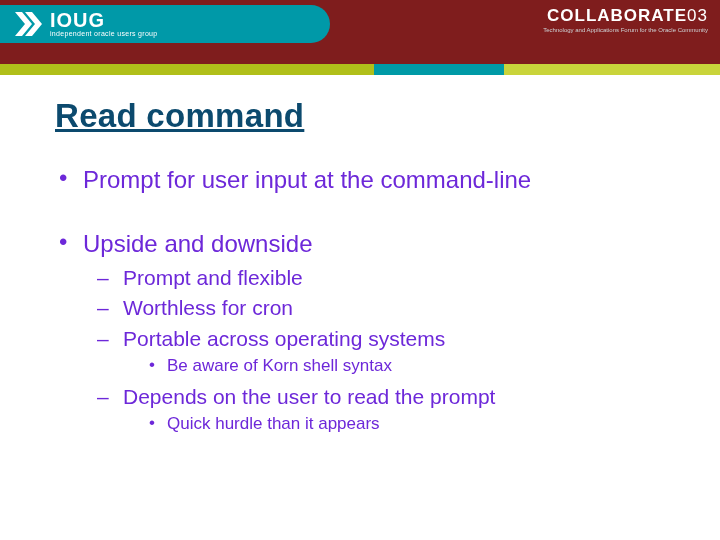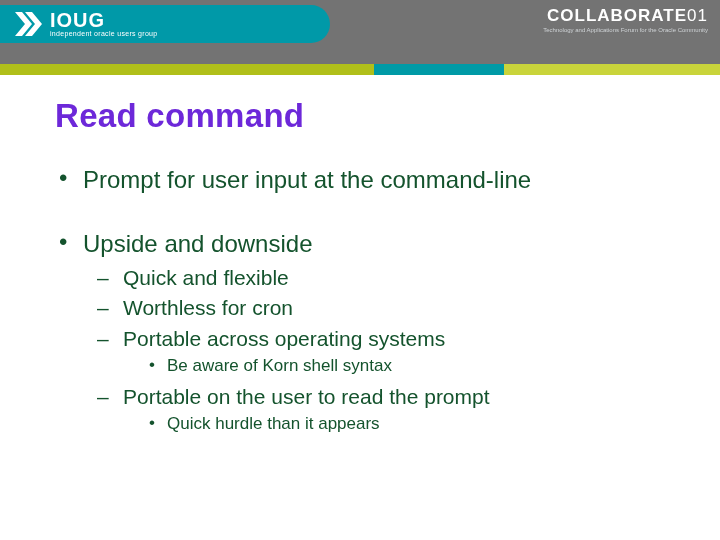--- a/index.html
+++ b/index.html
@@ -1,42 +1,42 @@
 <!DOCTYPE html>
 <html><head>
 <meta charset="utf-8">
 <style>
   * { margin: 0; padding: 0; box-sizing: border-box; }
   html, body { width: 720px; height: 540px; font-family: Arial, Helvetica, sans-serif; background: #fff; }
   .slide { width: 720px; height: 540px; display: flex; flex-direction: column; }
 
   
-  .hdr { position: relative; height: 64px; background: #737373; }
+  .hdr { position: relative; height: 64px; background: #7f1d1d; }
   .hdr .ribbon { position: absolute; left: 0; top: 5px; width: 330px; height: 38px; background: #0099a8; border-radius: 0 19px 19px 0; }
   .hdr .ribbon .logo-chev { position: absolute; left: 14px; top: 4px; width: 28px; height: 30px; }
   .hdr .ribbon .brand-txt { position: absolute; left: 50px; top: 4px; color: #fff; }
   .hdr .ribbon .brand-txt .bold { font-weight: 800; font-size: 20px; letter-spacing: 1px; }
   .hdr .ribbon .brand-txt .sub  { font-size: 7px; letter-spacing: 0.3px; margin-top: -2px; }
   .hdr .collab { position: absolute; right: 12px; top: 6px; color: #fff; text-align: right; }
   .hdr .collab .big { font-size: 17px; font-weight: 700; letter-spacing: 1px; }
   .hdr .collab .big .yr { font-weight: 400; }
   .hdr .collab .tag { font-size: 6px; color: #cfd3d6; margin-top: 1px; }
 
   
   .greenbar { height: 11px; display: flex; }
   .greenbar .a { flex: 0 0 52%; background: #b0bf1a; }
   .greenbar .b { flex: 0 0 18%; background: #009aa6; }
   .greenbar .c { flex: 1 1 auto; background: #c9d43b; }
 
   
   .content { padding: 22px 55px 0 55px; }
-  .title { font-family: "Arial Black", Arial, sans-serif; font-weight: 900; font-size: 33px; color: #6d28d9; margin-bottom: 30px; letter-spacing: 0.3px; }
+  .title { font-family: "Arial Black", Arial, sans-serif; font-weight: 900; font-size: 33px; color: #0c4a6e; margin-bottom: 30px; letter-spacing: 0.3px; text-decoration: underline; }
 
   ul { list-style: none; }
-  .lvl1 > li { position: relative; padding-left: 28px; font-size: 24px; color: #14532d; margin-bottom: 34px; line-height: 1.25; }
+  .lvl1 > li { position: relative; padding-left: 28px; font-size: 24px; color: #6d28d9; margin-bottom: 34px; line-height: 1.25; }
   .lvl1 > li::before { content: "•"; position: absolute; left: 4px; top: -2px; font-size: 24px; }
   .lvl1 > li.tight { margin-bottom: 18px; }
 
   .lvl2 { margin-top: 6px; }
   .lvl2 > li { position: relative; padding-left: 26px; font-size: 21px; margin: 2px 0 4px 14px; }
   .lvl2 > li::before { content: "–"; position: absolute; left: 0; top: 0; }
 
   .lvl3 { margin-top: 2px; }
   .lvl3 > li { position: relative; padding-left: 20px; font-size: 17px; margin: 3px 0 8px 24px; }
   .lvl3 > li::before { content: "•"; position: absolute; left: 2px; top: -1px; }
@@ -52,21 +52,21 @@
         <path d="M1 3 L8 3 L18 15 L8 27 L1 27 L11 15 Z" fill="#fff"></path>
         <path d="M11 3 L18 3 L28 15 L18 27 L11 27 L21 15 Z" fill="#fff"></path>
       </svg>
       <div class="brand-txt">
         <div class="bold">IOUG</div>
         <div class="sub">independent oracle users group</div>
       </div>
     </div>
     <div class="collab">
       <div class="big">
-        <span>COLLABORATE</span><span class="yr">01</span>
+        <span>COLLABORATE</span><span class="yr">03</span>
       </div>
       <div class="tag">Technology and Applications Forum for the Oracle Community</div>
     </div>
   </div>
 
   <div class="greenbar">
     <div class="a"></div>
     <div class="b"></div>
     <div class="c"></div>
   </div>
@@ -75,35 +75,35 @@
     <div class="title">Read command</div>
 
     <ul class="lvl1">
       <li>
         <span>Prompt for user input at the command-line</span>
       </li>
       <li class="tight">
         <span>Upside and downside</span>
         <ul class="lvl2">
           <li>
-            <span>Quick and flexible</span>
+            <span>Prompt and flexible</span>
           </li>
           <li>
             <span>Worthless for cron</span>
           </li>
           <li>
             <span>Portable across operating systems</span>
             <ul class="lvl3">
               <li>
                 <span>Be aware of Korn shell syntax</span>
               </li>
             </ul>
           </li>
           <li>
-            <span>Portable on the user to read the prompt</span>
+            <span>Depends on the user to read the prompt</span>
             <ul class="lvl3">
               <li>
                 <span>Quick hurdle than it appears</span>
               </li>
             </ul>
           </li>
         </ul>
       </li>
     </ul>
   </div>

